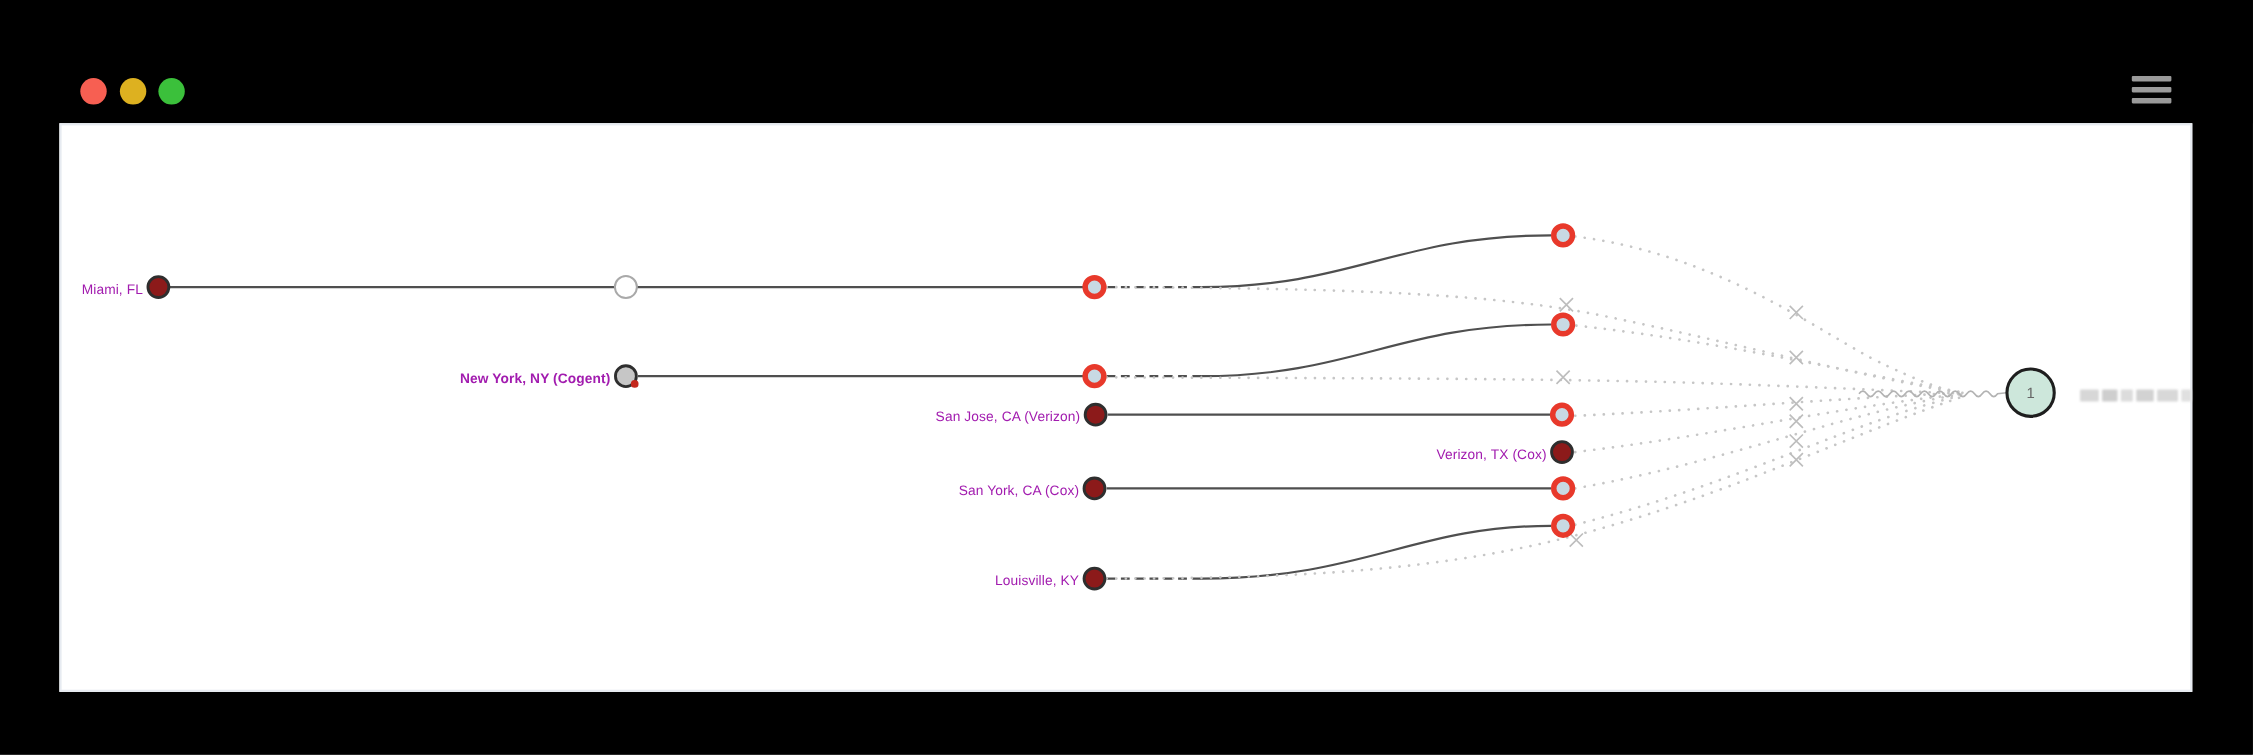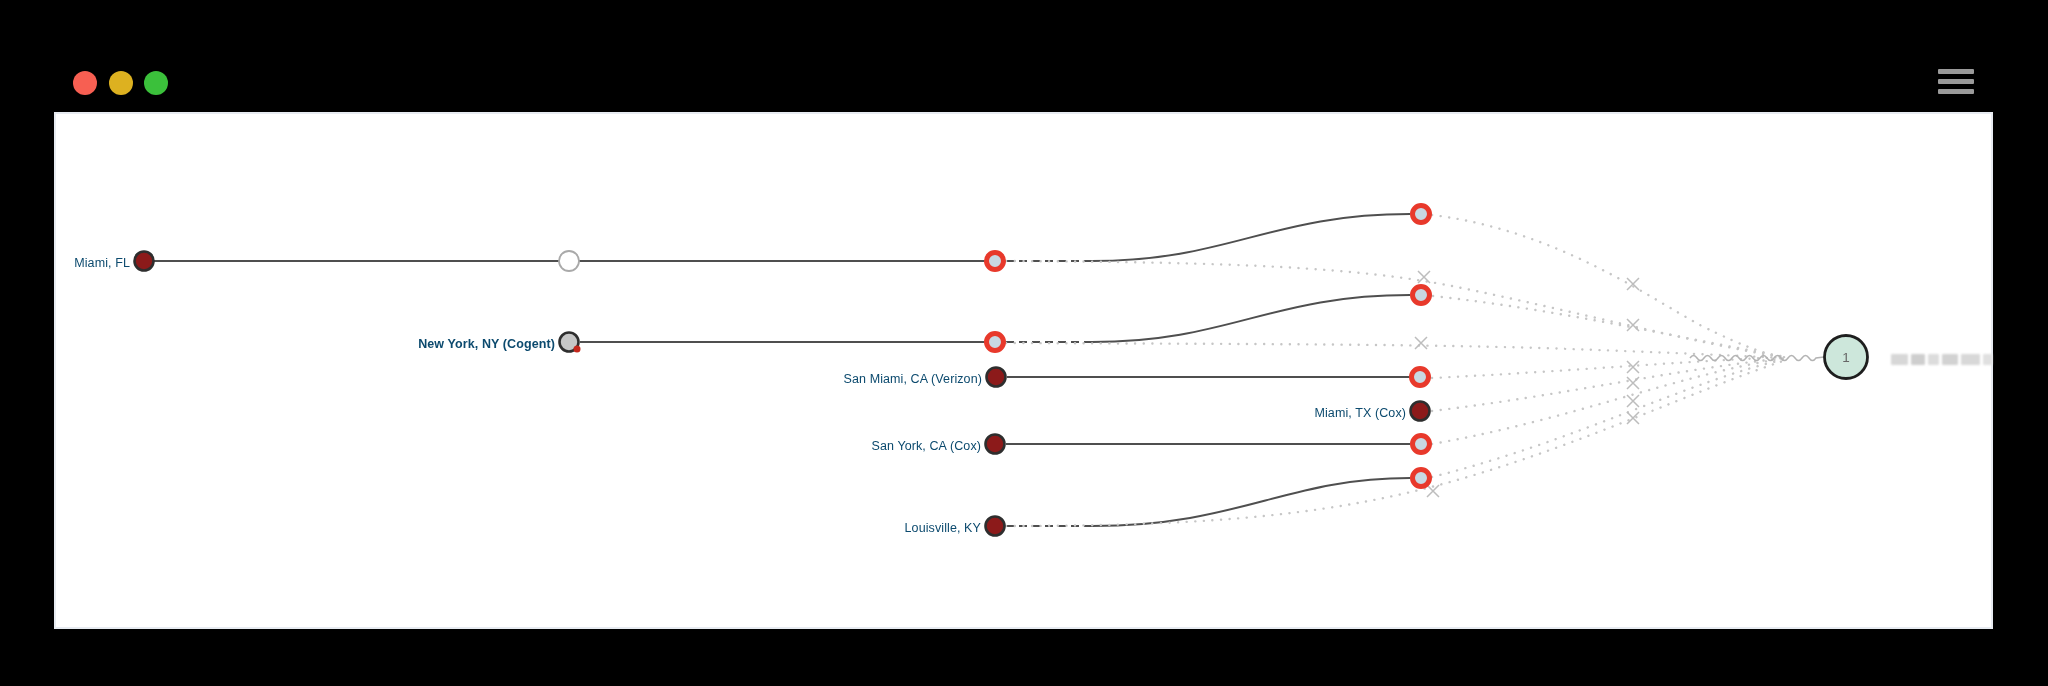--- a/index.html
+++ b/index.html
@@ -13,21 +13,21 @@
   .tl-zoom{left:144px;background:#3bc03b;}
   .menu{position:absolute;left:1938px;top:69px;width:36px;height:28px;cursor:pointer;}
   .menu .bar{width:36px;height:4.5px;background:#9a9a9a;margin-bottom:5.5px;border-radius:1px;}
 
   
   .canvas{position:absolute;left:54px;top:112px;width:1939px;height:517px;
     background:#ffffff;border:2px solid #e7ebf1;box-sizing:border-box;}
   .canvas svg{position:absolute;left:-2px;top:-2px;width:1939px;height:517px;}
 
   .hop-label{position:absolute;transform:translate(-100%,-50%);white-space:nowrap;
-    font-size:12.5px;color:#0c4a6e;letter-spacing:0.1px;}
+    font-size:12.5px;color:#a21caf;letter-spacing:0.1px;}
 
   .redacted{position:absolute;left:1835px;top:239px;height:13px;display:flex;
     align-items:center;gap:3px;filter:blur(1.2px);}
   .redacted .blk{height:11px;border-radius:1px;}
   .b1{width:17px;background:#d7d7d7;}
   .b2{width:14px;background:#cecece;}
   .b3{width:11px;background:#dcdcdc;}
   .b4{width:16px;background:#d2d2d2;}
   .b5{width:19px;background:#d8d8d8;}
   .b6{width:9px;background:#e0e0e0;}
@@ -112,22 +112,22 @@
     <circle class="node-ring" cx="1420" cy="377" r="8.5"></circle>
     <circle class="node-ring" cx="1421" cy="444" r="8.5"></circle>
     <circle class="node-ring" cx="1421" cy="478" r="8.5"></circle>
 
     <circle class="node-dest" cx="1846" cy="357" r="21.5"></circle>
     <text class="dest-num" x="1846" y="362">1</text>
   </svg>
 
   <div class="hop-label" style="left:74px;top:149px;">Miami, FL</div>
   <div class="hop-label" style="left:499px;top:230px;font-weight:bold;">New York, NY (Cogent)</div>
-  <div class="hop-label" style="left:926px;top:265px;">San Miami, CA (Verizon)</div>
-  <div class="hop-label" style="left:1350px;top:299px;">Miami, TX (Cox)</div>
+  <div class="hop-label" style="left:926px;top:265px;">San Jose, CA (Verizon)</div>
+  <div class="hop-label" style="left:1350px;top:299px;">Verizon, TX (Cox)</div>
   <div class="hop-label" style="left:925px;top:332px;">San York, CA (Cox)</div>
   <div class="hop-label" style="left:925px;top:414px;">Louisville, KY</div>
 
   <div class="redacted">
     <div class="blk b1"></div>
     <div class="blk b2"></div>
     <div class="blk b3"></div>
     <div class="blk b4"></div>
     <div class="blk b5"></div>
     <div class="blk b6"></div>

